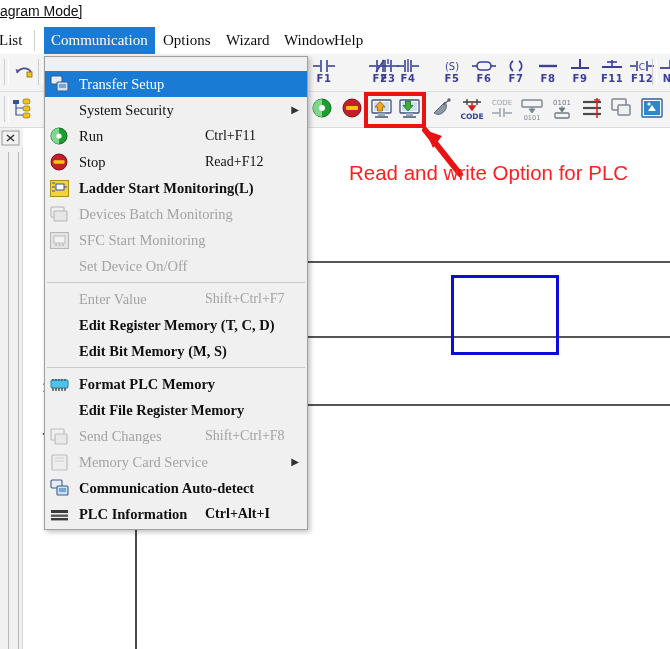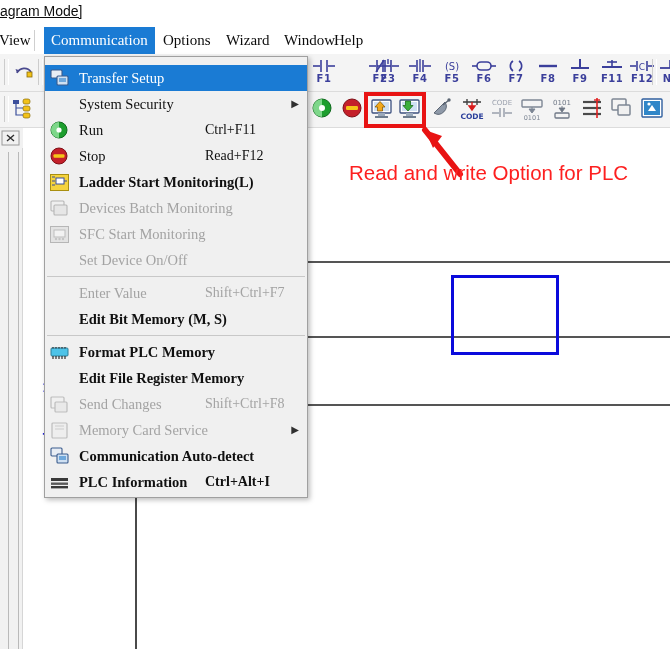--- a/index.html
+++ b/index.html
@@ -96,21 +96,21 @@
   .rung{position:absolute;height:2px;background:#555555;}
   #selbox{
     position:absolute;left:385px;top:147px;width:108px;height:80px;
     border:3px solid #0b0bdc;box-sizing:border-box;
   }
   
   #dropdown{
     position:absolute;left:44px;top:56px;width:264px;
     background:#f0f0f0;border:1px solid #a0a0a0;
     box-shadow:2px 2px 5px rgba(0,0,0,0.26);
-    z-index:60;padding:8px 0 2px 0;box-sizing:border-box;
+    z-index:60;padding:14px 0 2px 0;box-sizing:border-box;
   }
   .mrow{
     position:relative;height:26px;line-height:26px;
     font-size:14.5px;color:#101010;white-space:nowrap;cursor:default;
   }
   .mrow .mlabel{
     position:absolute;left:34px;top:0;
   }
   .mrow .maccel{
     position:absolute;left:160px;top:0;font-size:14px;
@@ -139,21 +139,21 @@
 </style>
 </head>
 <body>
 
 <div id="titlebar">
   <div class="t-text">agram Mode]</div>
 </div>
 
 <div id="menubar">
   <div class="menu-item" style="left:-8px;">
-    <span>View</span>
+    <span>List</span>
   </div>
   <div class="menu-sep" style="left:34px;"></div>
   <div class="menu-item sel" style="left:44px;">
     <span>Communication</span>
   </div>
   <div class="menu-item" style="left:156px;">
     <span>Options</span>
   </div>
   <div class="menu-item" style="left:219px;">
     <span>Wizard</span>
@@ -205,21 +205,21 @@
     <svg width="26" height="14" viewBox="0 0 26 14">
       <line x1="2" y1="7" x2="9" y2="7" stroke="#3b3f9b" stroke-width="1.6"></line>
       <line x1="17" y1="7" x2="24" y2="7" stroke="#3b3f9b" stroke-width="1.6"></line>
       <line x1="10" y1="1" x2="10" y2="13" stroke="#3b3f9b" stroke-width="1.6"></line>
       <line x1="16" y1="1" x2="16" y2="13" stroke="#3b3f9b" stroke-width="1.6"></line>
       <line x1="13" y1="0" x2="13" y2="5" stroke="#3b3f9b" stroke-width="1.4"></line>
     </svg>
     <span class="lb">F3</span>
   </div>
 
-  <div class="fkey" style="left:406px;">
+  <div class="fkey" style="left:394px;">
     <svg width="26" height="14" viewBox="0 0 26 14">
       <line x1="2" y1="7" x2="9" y2="7" stroke="#3b3f9b" stroke-width="1.6"></line>
       <line x1="17" y1="7" x2="24" y2="7" stroke="#3b3f9b" stroke-width="1.6"></line>
       <line x1="10" y1="1" x2="10" y2="13" stroke="#3b3f9b" stroke-width="1.6"></line>
       <line x1="16" y1="1" x2="16" y2="13" stroke="#3b3f9b" stroke-width="1.6"></line>
       <line x1="13" y1="0" x2="13" y2="13" stroke="#3b3f9b" stroke-width="1.4"></line>
     </svg>
     <span class="lb">F4</span>
   </div>
 
@@ -520,20 +520,23 @@
     <span class="mlabel">Set Device On/Off</span>
   </div>
 
   <div class="msep"></div>
 
   <div class="mrow dis">
     <span class="mlabel">Enter Value</span>
     <span class="maccel">Shift+Ctrl+F7</span>
   </div>
 
+  <div class="mrow bold">
+    <span class="mlabel">Edit Register Memory (T, C, D)</span>
+  </div>
 
   <div class="mrow bold">
     <span class="mlabel">Edit Bit Memory (M, S)</span>
   </div>
 
 
   <div class="msep"></div>
 
   <div class="mrow bold">
     <span class="micon">

